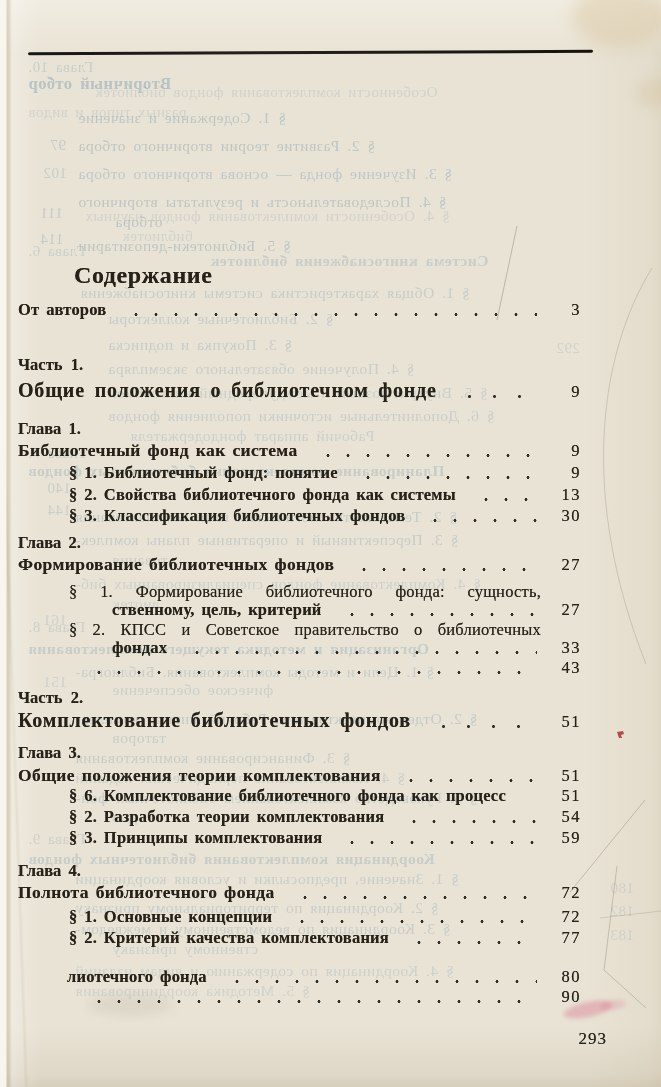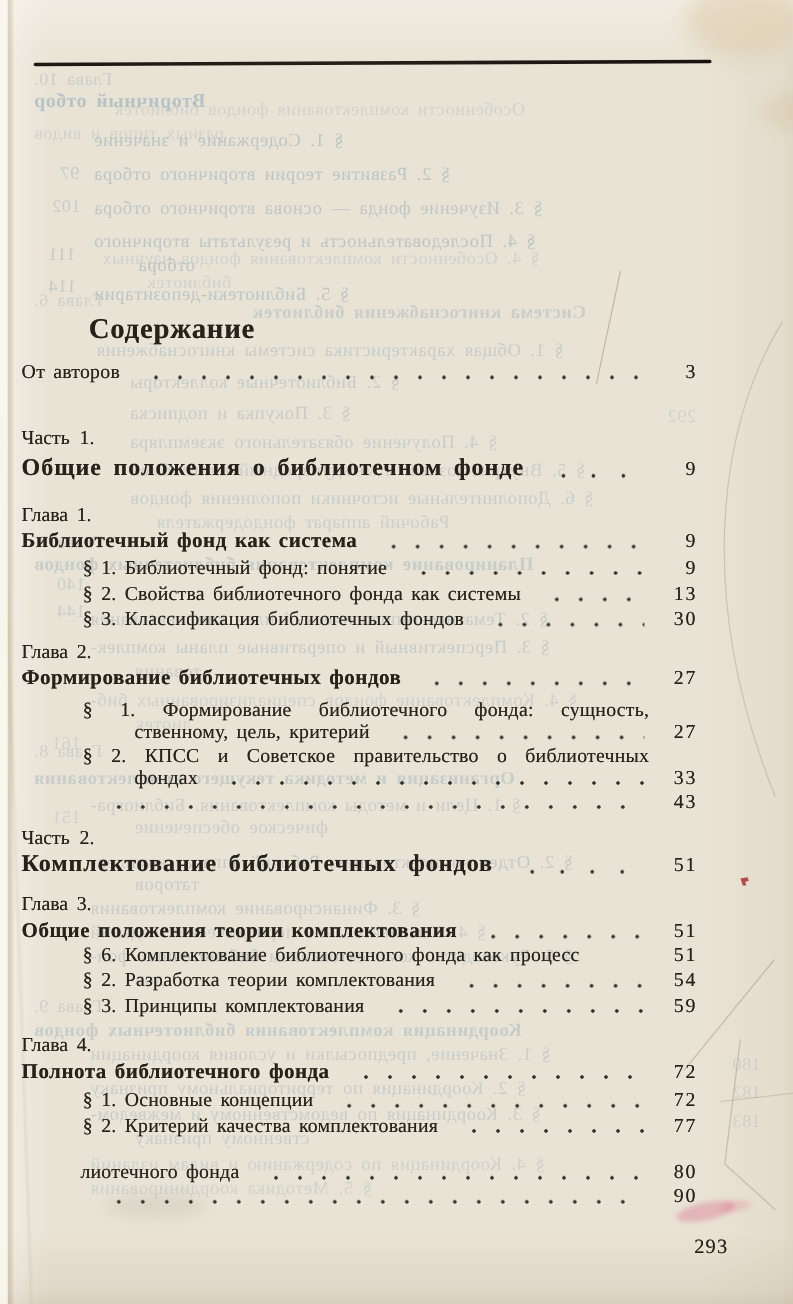--- a/index.html
+++ b/index.html
@@ -33,21 +33,21 @@
   .toc{position:absolute;left:18px;top:0;width:563px;height:826px;}
   .doc-title{position:absolute;left:56px;top:262px;font-size:24px;font-weight:700;
              letter-spacing:.6px;}
   .row{position:absolute;left:0;right:0;display:flex;align-items:baseline;line-height:1.2;}
   .row.wrap{display:block;text-align:justify;text-align-last:justify;}
   .e  {font-size:16.5px;letter-spacing:.2px;word-spacing:2.5px;}
   .pl {font-size:16.5px;word-spacing:4px;}
   .cl {font-size:16.5px;word-spacing:3px;}
   .ct {font-size:17.5px;font-weight:700;letter-spacing:.4px;word-spacing:2px;}
   .pt {font-size:20px;font-weight:700;letter-spacing:.8px;word-spacing:4px;}
-  .txt{white-space:nowrap;}
+  .txt{white-space:nowrap;font-weight:bold;}
   .ld{flex:1 1 auto;align-self:stretch;margin:0 10px 0 14px;
       background-image:radial-gradient(circle,rgba(40,36,30,.95) 1.15px,rgba(40,36,30,0) 1.8px);
       background-size:20px 5px;background-repeat:repeat-x;
       background-position:6px calc(100% - 3px);}
   .pt .ld{background-size:25px 5px;}
   .ld.nodots{background-image:none;}
   .pg{min-width:34px;text-align:right;font-size:16.5px;font-weight:400;letter-spacing:1.5px;}
   .folio{position:absolute;right:54px;top:1029px;font-size:17px;letter-spacing:1px;}
 </style>
 </head>

